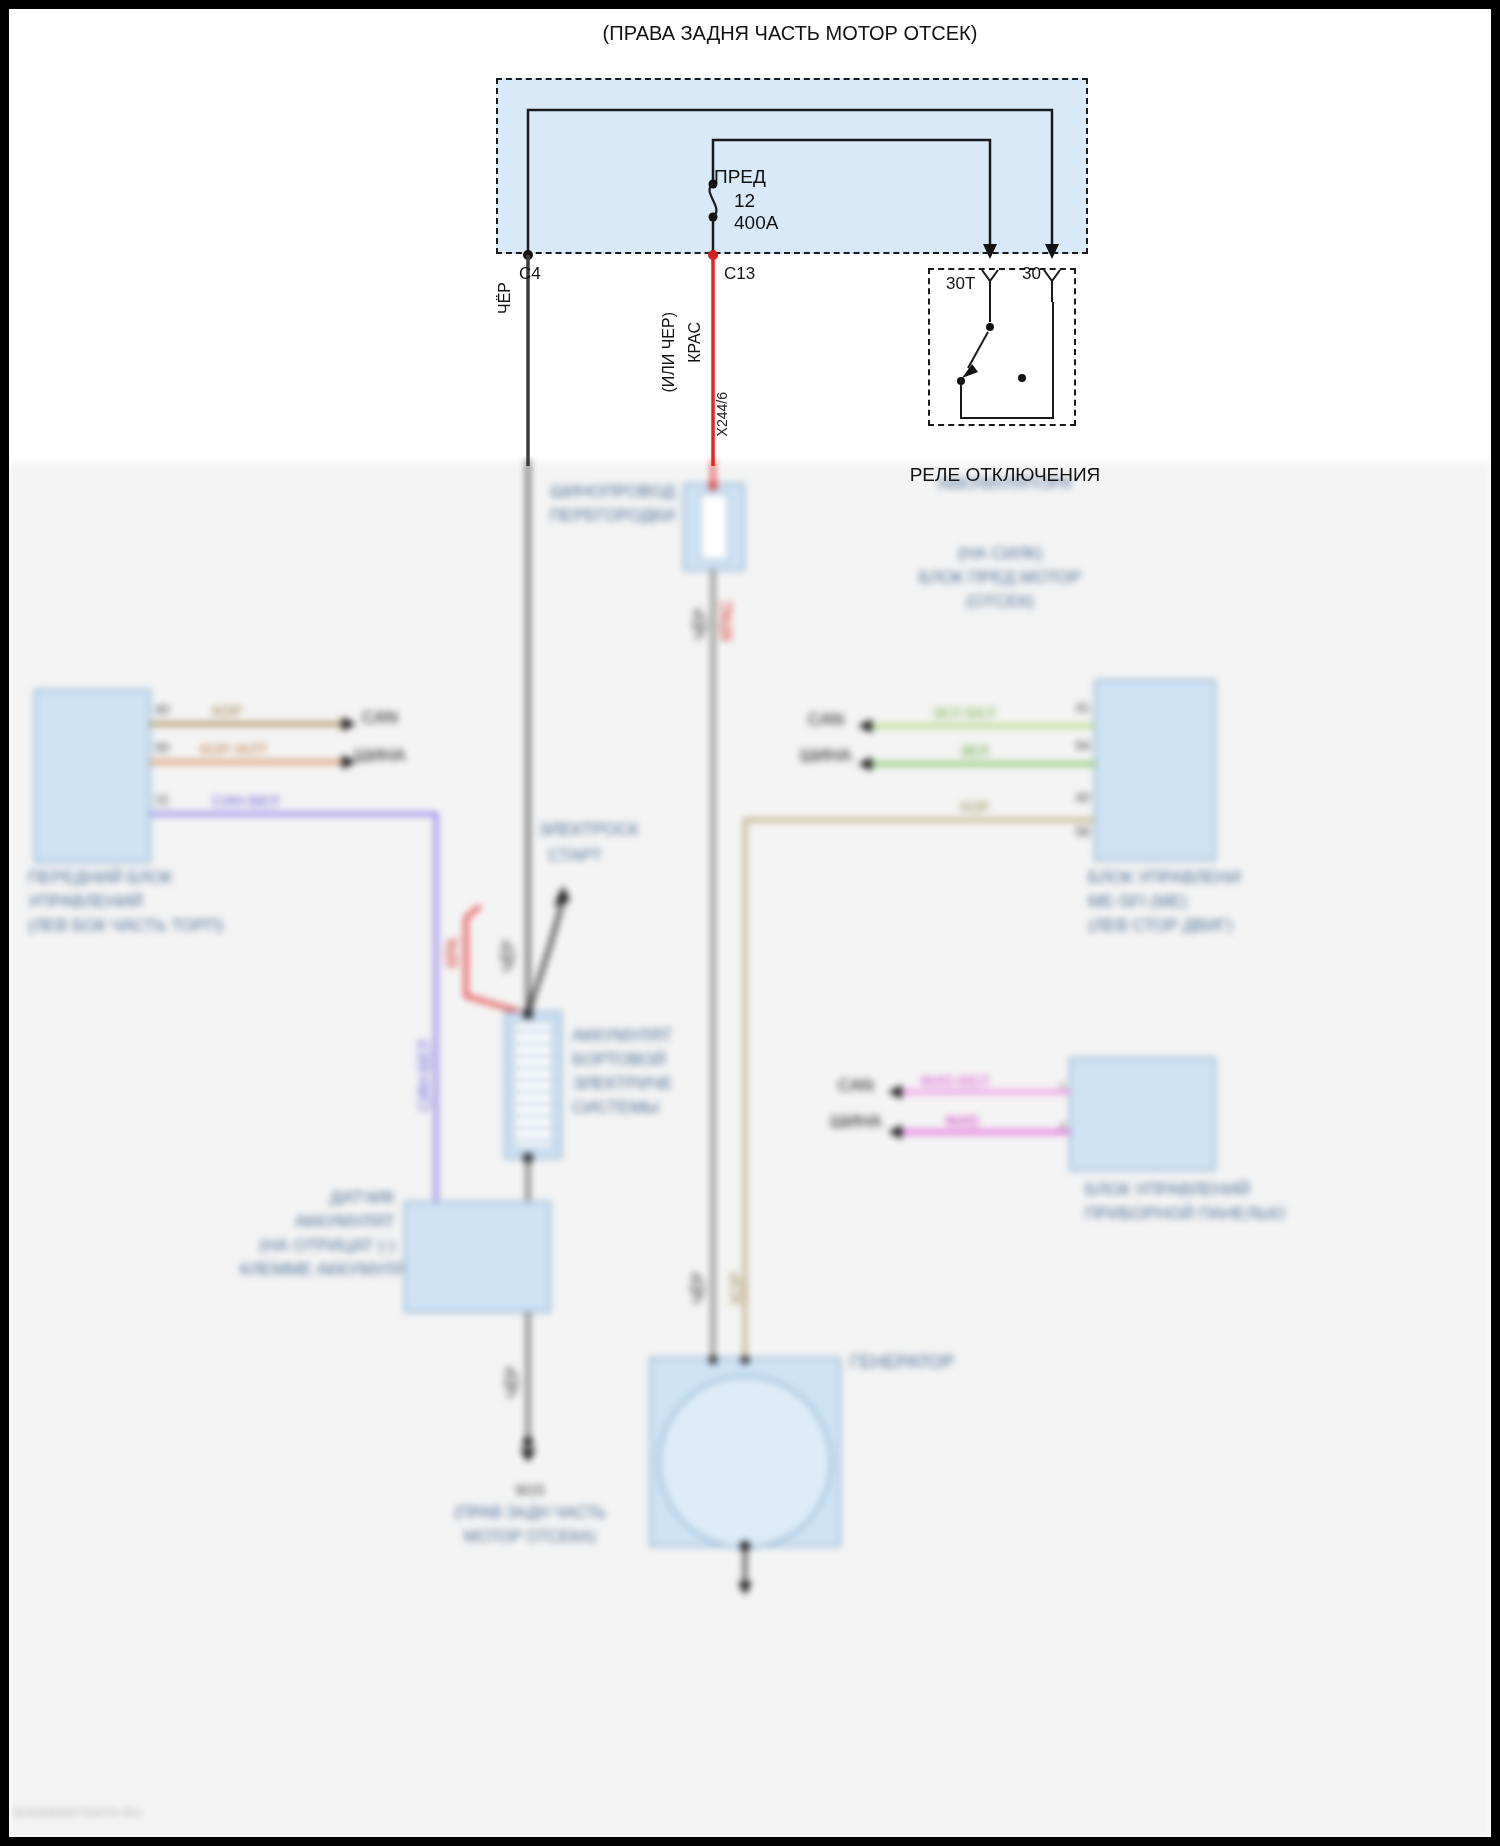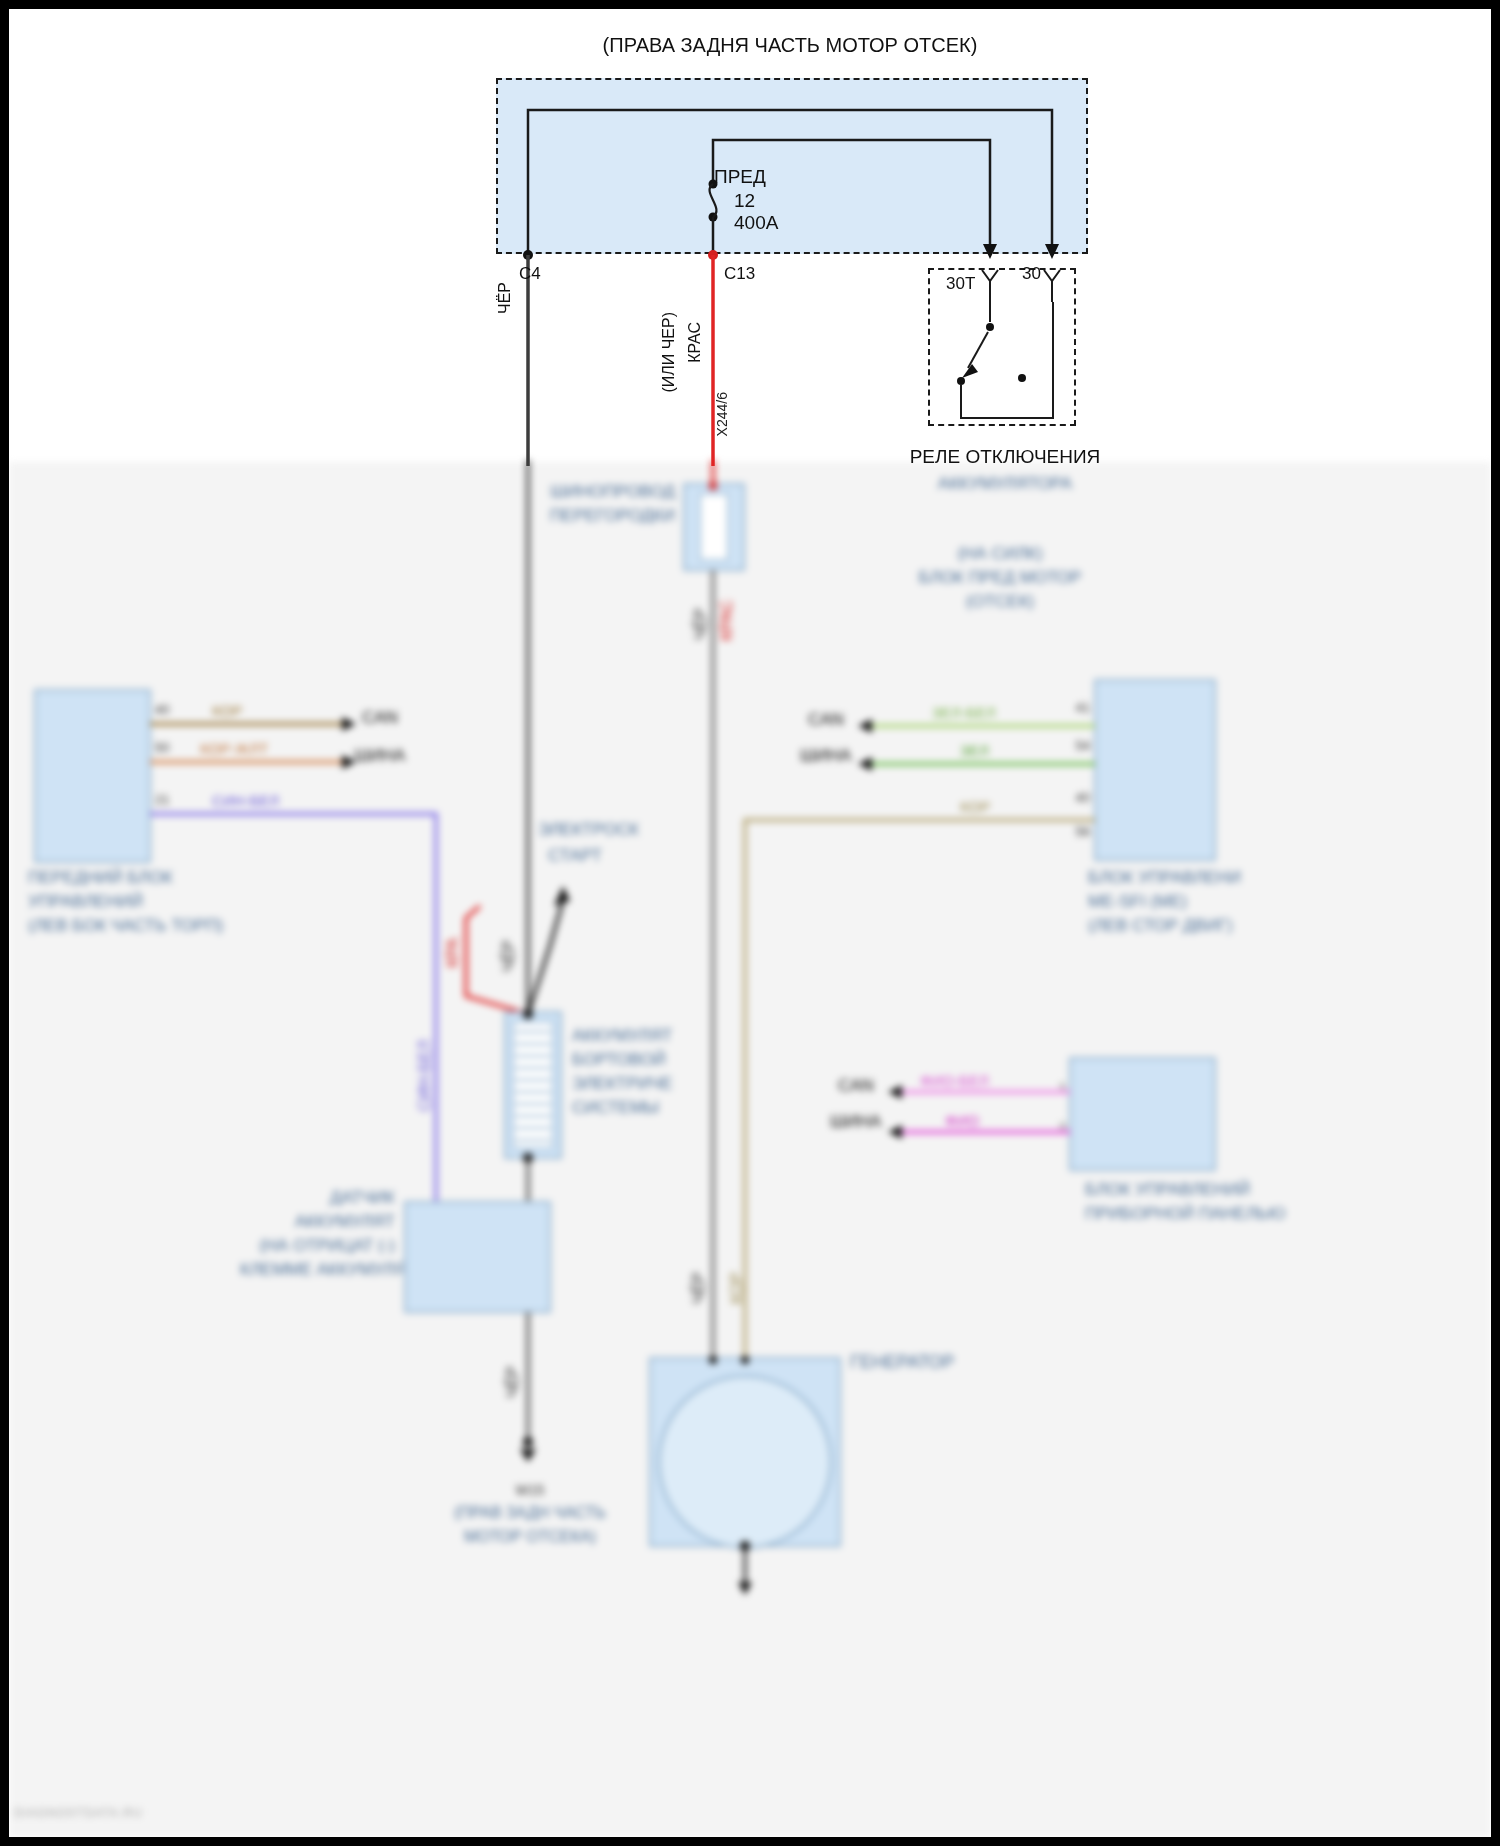--- a/index.html
+++ b/index.html
@@ -192,21 +192,21 @@
     <div class="abs t comp" style="left:1085px;top:1180px">БЛОК УПРАВЛЕНИЙ</div>
     <div class="abs t comp" style="left:1085px;top:1204px">ПРИБОРНОЙ ПАНЕЛЬЮ</div>
 
     <div class="abs t comp" style="left:850px;top:1352px;font-size:18px">ГЕНЕРАТОР</div>
     <div class="vt c-dark" style="left:690px;top:1272px">ЧЁР</div>
     <div class="vt c-tan" style="left:728px;top:1272px">КОР</div>
 
     <div class="abs wm" style="left:14px;top:1806px">DIAGNOSTDATA.RU</div>
   </div>
 
-  <div class="abs big ctr z3" style="left:400px;top:34px;width:780px">(ПРАВА ЗАДНЯ ЧАСТЬ МОТОР ОТСЕК)</div>
+  <div class="abs big ctr z3" style="left:400px;top:22px;width:780px">(ПРАВА ЗАДНЯ ЧАСТЬ МОТОР ОТСЕК)</div>
 
   <div class="dashedbox fusebox" style="left:496px;top:78px;width:592px;height:176px"></div>
   <div class="dashedbox relaybox" style="left:928px;top:268px;width:148px;height:158px"></div>
 
   <svg class="layer z3" width="1500" height="1846" viewBox="0 0 1500 1846">
     <g>
       <path d="M528,254 V110 H1052 V244" fill="none" stroke="#1a1a1a" stroke-width="2.5"></path>
       <polygon points="1045,244 1059,244 1052,259" fill="#111"></polygon>
       <path d="M713,184 V140 H990 V244" fill="none" stroke="#1a1a1a" stroke-width="2.5"></path>
       <polygon points="983,244 997,244 990,259" fill="#111"></polygon>
@@ -244,16 +244,16 @@
   <div class="abs t z3" style="left:519px;top:264px">C4</div>
   <div class="abs t z3" style="left:724px;top:264px">C13</div>
 
   <div class="vt z3" style="left:496px;top:282px">ЧЁР</div>
   <div class="vt z3" style="left:660px;top:312px">(ИЛИ ЧЕР)</div>
   <div class="vt z3" style="left:686px;top:322px">КРАС</div>
   <div class="vt z3" style="left:714px;top:392px;font-size:14px;color:#222">X244/6</div>
 
   <div class="abs t z3" style="left:946px;top:274px">30Т</div>
   <div class="abs t z3" style="left:1022px;top:264px">30</div>
-  <div class="abs med ctr z3" style="left:905px;top:446px;width:200px">РЕЛЕ ОТКЛЮЧЕНИЯ</div>
+  <div class="abs med ctr z3" style="left:905px;top:464px;width:200px">РЕЛЕ ОТКЛЮЧЕНИЯ</div>
 
   <div class="border"></div>
 </div>
 
 </body></html>

